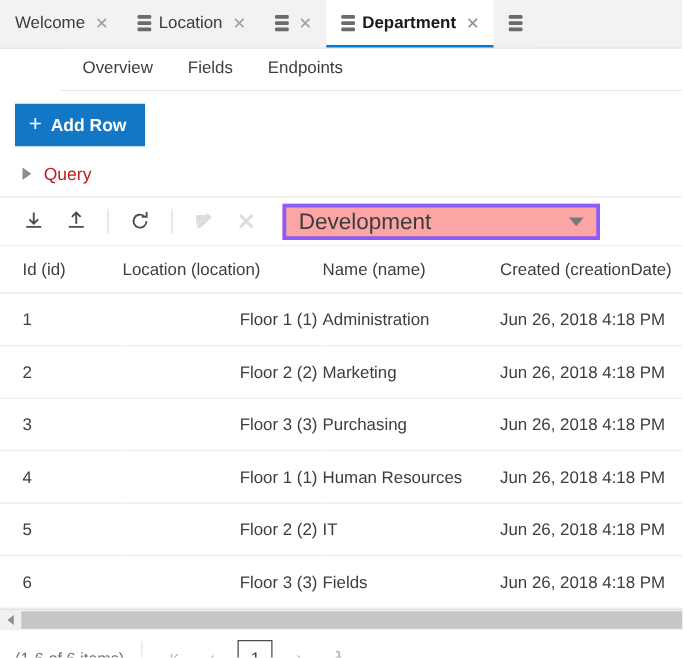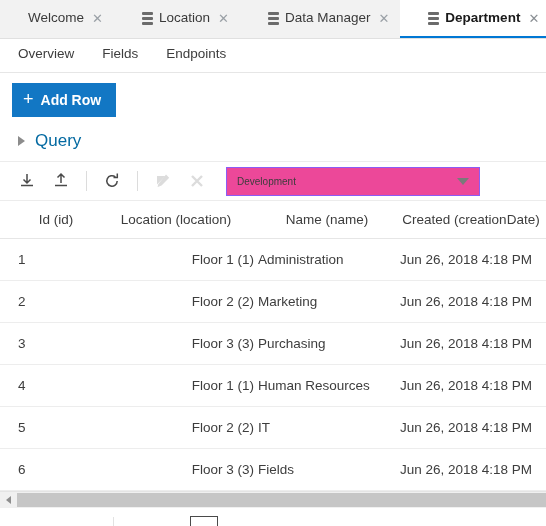--- a/index.html
+++ b/index.html
@@ -21,21 +21,21 @@
     height: 39px;
     background: #f2f2f2;
     border-bottom: 1px solid #e0e0e0;
     overflow: hidden;
     white-space: nowrap;
   }
   .doc-tab {
     display: flex;
     align-items: center;
     gap: 6px;
-    padding: 0 11px 0 28px;
+    padding: 0 11px 0 12px;
     height: 39px;
     font-size: 13.5px;
     color: #3a3a3a;
     background: #f2f2f2;
     border-bottom: 3px solid transparent;
     cursor: default;
     flex: 0 0 auto;
   }
   .doc-tab.active {
     background: #ffffff;
@@ -74,20 +74,21 @@
 
   
   .sectiontabs {
     display: flex;
     align-items: flex-end;
     height: 34px;
     padding: 0 4px;
     background: #ffffff;
     border-bottom: 1px solid #e6e6e6;
     white-space: nowrap;
+    margin-left: 48px;
   }
   .sec-tab {
     font-size: 13.5px;
     color: #3d3d3d;
     padding: 6px 14px 8px 14px;
     border-bottom: 3px solid transparent;
     cursor: pointer;
   }
   .sec-tab.active {
     color: #0a6fc2;
@@ -129,22 +130,22 @@
     background: #ffffff;
   }
   .tri-right {
     width: 0; height: 0;
     border-left: 7px solid #8c8c8c;
     border-top: 5px solid transparent;
     border-bottom: 5px solid transparent;
     cursor: pointer;
   }
   .query-label {
-    font-size: 17px;
-    color: #0369a1;
+    font-size: 14px;
+    color: #b91c1c;
   }
 
   
   .grid-toolbar {
     display: flex;
     align-items: center;
     height: 40px;
     padding: 0 8px 0 10px;
     background: #ffffff;
     border-top: 1px solid #ececec;
@@ -161,46 +162,46 @@
     width: 1px; height: 20px;
     background: #dcdcdc;
     margin: 0 8px;
     flex: 0 0 auto;
   }
   .dropdown {
     margin-left: 12px;
     flex: 0 0 auto;
     width: 254px;
     height: 29px;
-    border: 1px solid #8b5cf6;
-    background: #ec4899;
+    border: 3px solid #8b5cf6;
+    background: #fca5a5;
     display: flex;
     align-items: center;
     justify-content: space-between;
     padding: 0 10px 0 10px;
-    font-size: 10px;
+    font-size: 18px;
     color: #3c3c3c;
     cursor: pointer;
   }
   .caret-down {
     width: 0; height: 0;
     border-left: 6px solid transparent;
     border-right: 6px solid transparent;
     border-top: 7px solid #7a7a7a;
   }
 
   
   .grid-wrap { background: #ffffff; }
   table.grid {
     width: 100%;
     border-collapse: collapse;
     table-layout: fixed;
   }
   table.grid th {
-    text-align: center;
+    text-align: left;
     font-size: 13.5px;
     font-weight: normal;
     color: #3d3d3d;
     padding: 11px 4px 11px 0;
     border-bottom: 1px solid #e6e6e6;
   }
   table.grid td {
     font-size: 13.5px;
     color: #3d3d3d;
     padding: 13px 4px 13px 0;
@@ -294,21 +295,20 @@
     <span class="tab-label">Location</span>
     <span class="close-x">✕</span>
   </div>
 
   <div class="doc-tab">
     <span class="db-icon">
         <i></i>
         <i></i>
         <i></i>
       </span>
-    <span class="tab-label">Data Manager</span>
     <span class="close-x">✕</span>
   </div>
 
   <div class="doc-tab active">
     <span class="db-icon">
         <i></i>
         <i></i>
         <i></i>
       </span>
     <span class="tab-label">Department</span>

